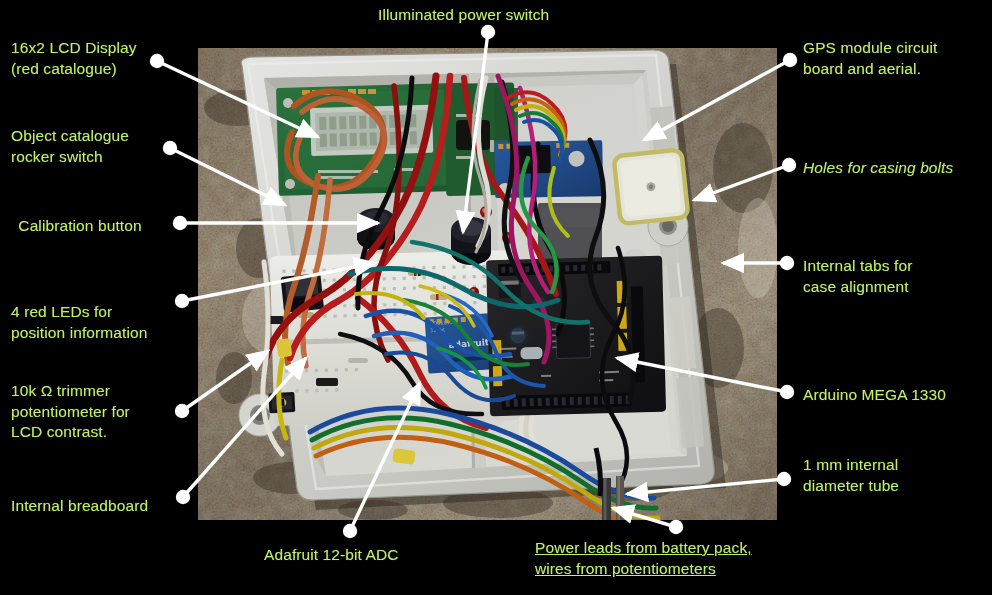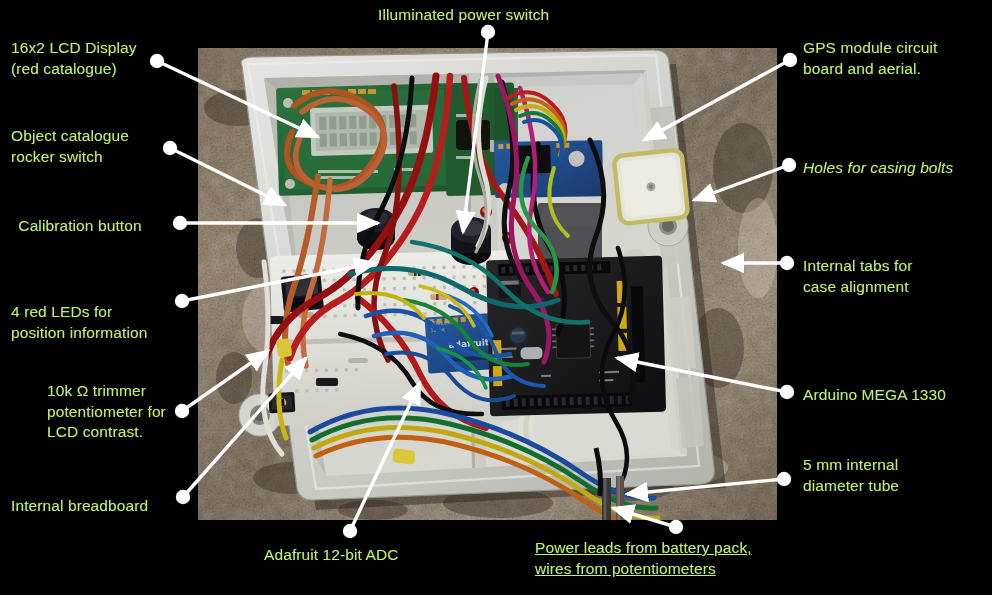--- a/index.html
+++ b/index.html
@@ -676,24 +676,24 @@
 board and aerial.</div>
       <div class="lbl" style="left: 11px; top: 126px; width: 150px;">Object catalogue
 rocker switch</div>
       <div class="lbl r" style="left: 803px; top: 158px; width: 180px; font-style: italic;">Holes for casing bolts</div>
       <div class="lbl" style="left: 5px; top: 216px; width: 150px; text-align: center;">Calibration button</div>
       <div class="lbl r" style="left: 803px; top: 256px; width: 180px;">Internal tabs for
 case alignment</div>
       <div class="lbl" style="left: 11px; top: 282px; width: 175px; margin-top: 20px;">4 red LEDs for
 position information</div>
       <div class="lbl r" style="left: 803px; top: 385px; width: 180px;">Arduino MEGA 1330</div>
-      <div class="lbl" style="left: 11px; top: 381px; width: 165px; margin-left: 36px;">10k Ω trimmer
+      <div class="lbl" style="left: 11px; top: 381px; width: 165px;">10k Ω trimmer
 potentiometer for
 LCD contrast.</div>
-      <div class="lbl r" style="left: 803px; top: 455px; width: 180px;">5 mm internal
+      <div class="lbl r" style="left: 803px; top: 455px; width: 180px;">1 mm internal
 diameter tube</div>
       <div class="lbl" style="left: 11px; top: 488px; width: 170px; margin-top: 8px;">Internal breadboard</div>
       <div class="lbl" style="left: 264px; top: 545px; width: 180px;">Adafruit 12-bit ADC</div>
       <div class="lbl" style="left: 535px; top: 538px; width: 300px; text-decoration: underline;">Power leads from battery pack,
 wires from potentiometers</div>
     </div>
 
 </div>
 
 </body></html>

